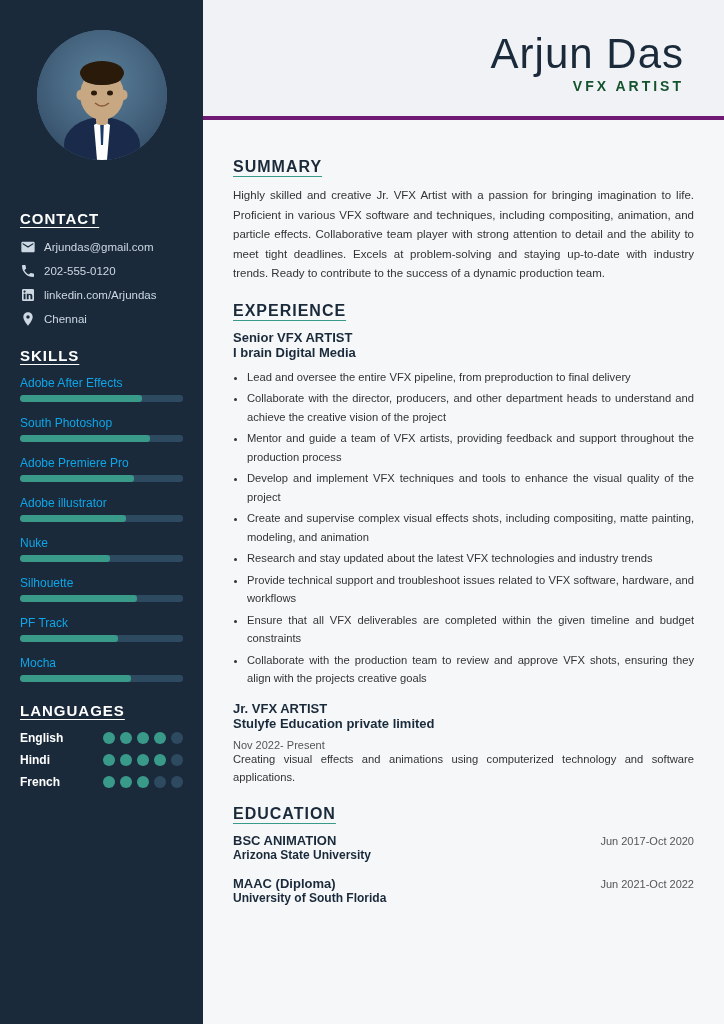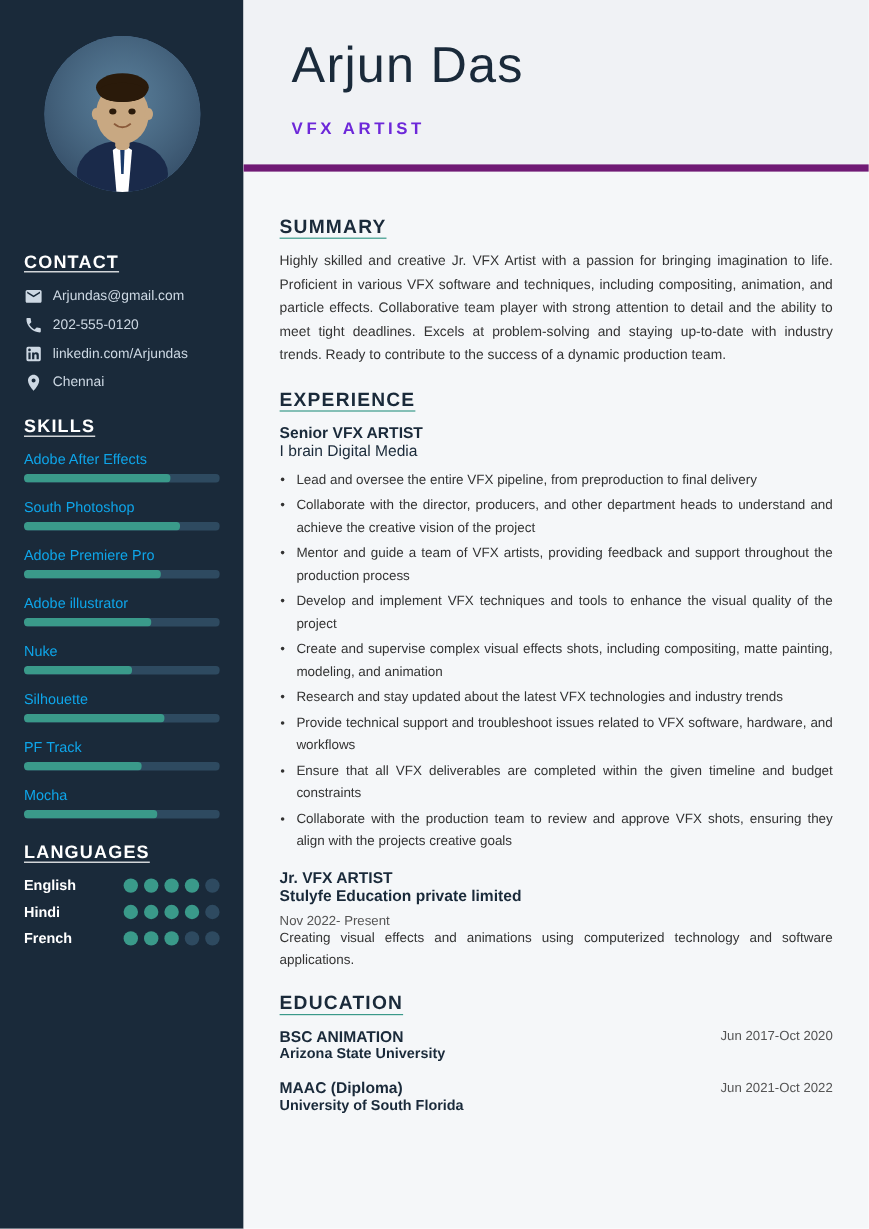--- a/index.html
+++ b/index.html
@@ -123,36 +123,36 @@
     }
     
     .main {
       flex: 1;
       background: #f5f7f9;
       display: flex;
       flex-direction: column;
     }
     .header-section {
       background: #f0f2f5;
-      text-align: left;
+      text-align: right;
       padding: 30px 40px 22px;
-      border-bottom: 6px solid #701a75;
+      border-bottom: 4px solid #701a75;
     }
     .name-title {
       font-size: 42px;
       font-weight: 300;
       color: #1a2a3a;
       letter-spacing: 1px;
     }
     .job-title {
       font-size: 14px;
       font-weight: 600;
-      color: #6d28d9;
+      color: #14532d;
       letter-spacing: 3px;
-      margin-top: 21px;
+      margin-top: 0;
     }
     .main-content {
       padding: 20px 30px 30px;
     }
     .section-title-main {
       font-size: 16px;
       font-weight: 700;
       color: #1a2a3a;
       text-decoration: underline;
       text-decoration-color: #3a9a8a;
@@ -170,21 +170,21 @@
     .experience-entry {
       margin-bottom: 14px;
     }
     .exp-title {
       font-size: 13px;
       font-weight: 700;
       color: #1a2a3a;
     }
     .exp-company {
       font-size: 13px;
-      font-weight: 400;
+      font-weight: 700;
       color: #1a2a3a;
       margin-bottom: 8px;
     }
     .exp-header-row {
       display: flex;
       justify-content: space-between;
       align-items: baseline;
       flex-direction: column;
     }
     .exp-date {

